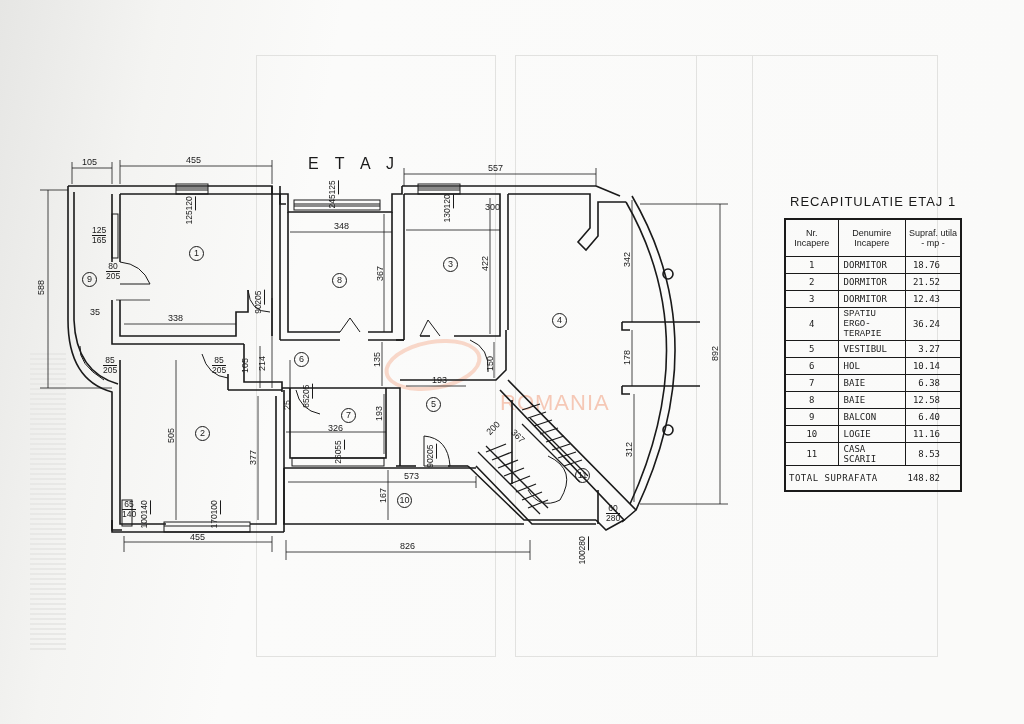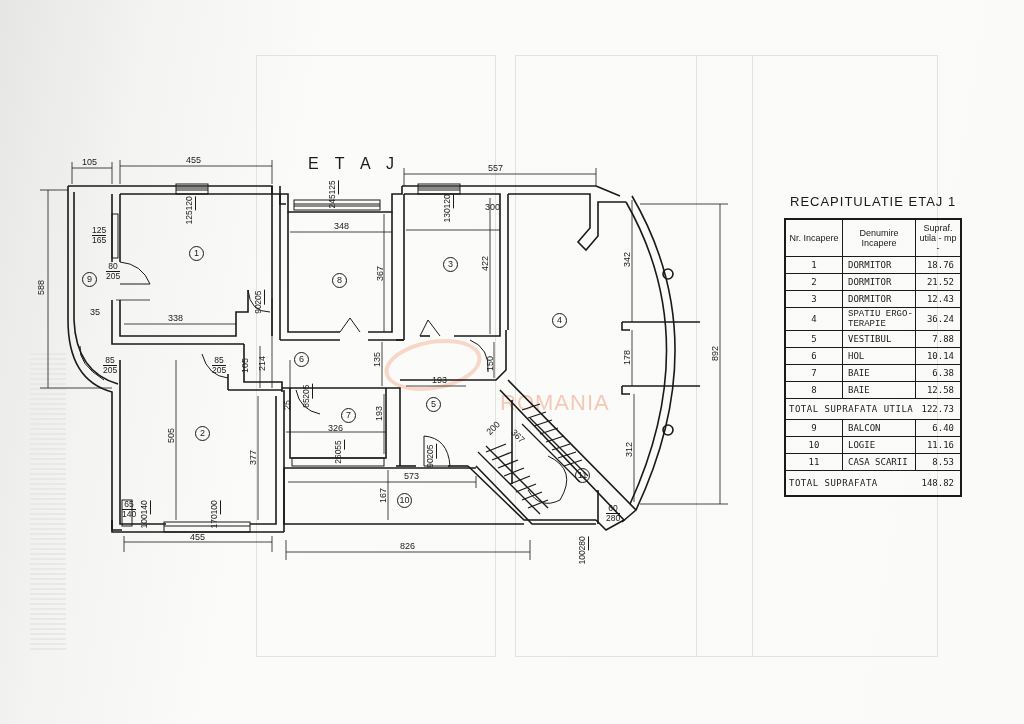--- a/index.html
+++ b/index.html
@@ -6,21 +6,21 @@
   body{width:1024px;height:724px;background:#f7f7f5;position:relative;overflow:hidden;font-family:"Liberation Sans",sans-serif;color:#1a1a1a;}
   .sheet{position:absolute;left:0;top:0;width:1024px;height:724px;background:linear-gradient(100deg,#e6e6e4 0px,#f4f4f2 160px,#fbfbfa 340px,#fafaf9 1024px);}
   .ghost{position:absolute;border:1px solid #e2e2e0;}
   svg.plan{position:absolute;left:0;top:0;}
   .etaj{position:absolute;left:308px;top:155px;font-size:16px;letter-spacing:6px;}
   .recap-title{position:absolute;left:790px;top:194px;font-size:13px;letter-spacing:1px;}
   table.recap{position:absolute;left:784px;top:218px;width:178px;border-collapse:collapse;border:2.5px solid #1a1a1a;font-size:9px;}
   table.recap td,table.recap th{border:1.5px solid #1a1a1a;padding:1px 2px;text-align:center;font-weight:normal;font-family:"DejaVu Sans Mono",monospace;}
   table.recap th{font-family:"Liberation Sans",sans-serif;font-size:9px;line-height:10px;height:34px;}
   table.recap td.name{text-align:left;padding-left:5px;}
-  table.recap td.area{text-align:right;padding-right:6px;}
+  table.recap td.area{text-align:right;padding-right:20px;}
   table.recap td.total{text-align:left;padding-left:3px;letter-spacing:0.5px;}
   table.recap tr.row td{height:14px;}
   .watermark{position:absolute;left:500px;top:390px;color:#f4b8a0;font-size:22px;letter-spacing:1px;opacity:0.75;}
   .wm-ring{position:absolute;left:384px;top:340px;width:90px;height:42px;border:4px solid #f7c8b4;border-radius:50%;opacity:0.7;transform:rotate(-10deg);}
   .dim{position:absolute;font-size:9px;color:#1a1a1a;line-height:9px;}
   .dimv{position:absolute;font-size:9px;color:#1a1a1a;writing-mode:vertical-rl;transform:rotate(180deg);line-height:9px;}
   .frac{position:absolute;font-size:8.5px;line-height:9px;text-align:center;}
   .frac span{display:block;}
   .frac span.num{border-bottom:1px solid #1a1a1a;}
   .fracv{position:absolute;font-size:8.5px;line-height:9px;writing-mode:vertical-rl;transform:rotate(180deg);display:flex;}
@@ -342,41 +342,37 @@
         <td class="area">12.43</td>
       </tr>
   <tr class="row">
         <td>4</td>
         <td class="name" style="line-height:10px;font-family:Liberation Mono, monospace;">SPATIU ERGO- TERAPIE</td>
         <td class="area">36.24</td>
       </tr>
   <tr class="row">
         <td>5</td>
         <td class="name">VESTIBUL</td>
-        <td class="area">7.88</td>
+        <td class="area">3.27</td>
       </tr>
   <tr class="row">
         <td>6</td>
         <td class="name">HOL</td>
         <td class="area">10.14</td>
       </tr>
   <tr class="row">
         <td>7</td>
         <td class="name">BAIE</td>
         <td class="area">6.38</td>
       </tr>
   <tr class="row">
         <td>8</td>
         <td class="name">BAIE</td>
         <td class="area">12.58</td>
       </tr>
-  <tr class="row">
-    <td colspan="2" class="total" style="border-right:none;height:18px;">TOTAL SUPRAFATA UTILA</td>
-    <td class="area" style="border-left:none;">122.73</td>
-  </tr>
   <tr class="row">
         <td>9</td>
         <td class="name">BALCON</td>
         <td class="area">6.40</td>
       </tr>
   <tr class="row">
         <td>10</td>
         <td class="name">LOGIE</td>
         <td class="area">11.16</td>
       </tr>

